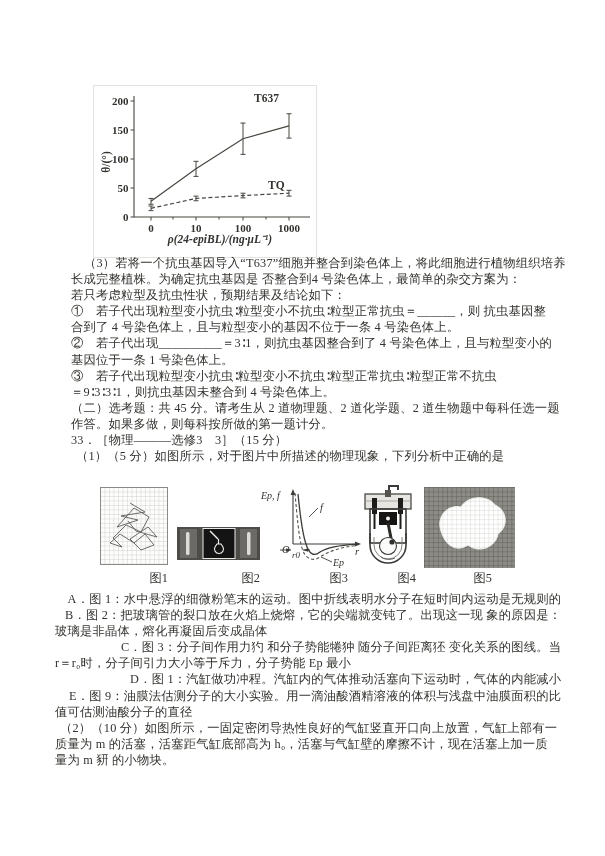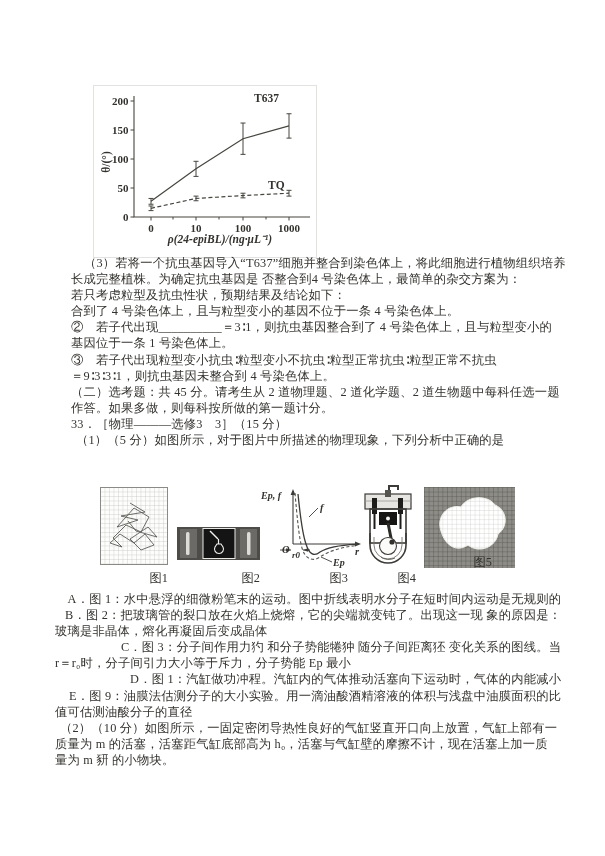--- a/index.html
+++ b/index.html
@@ -9,21 +9,21 @@
   .chart-box{position:absolute;left:93px;top:85px;width:222px;height:171px;
              border:1px solid #e2e2e0;background:#fff;}
   .chart-box svg{display:block;}
   
   .tblock{position:absolute;font-size:12.3px;letter-spacing:0.2px;}
   .tline{height:16.1px;line-height:16.1px;white-space:nowrap;}
   .ind-lg{padding-left:13px;}
   .ind-sm{padding-left:5px;}
   .ind-opt{padding-left:10px;text-align:right;}
   
-  .fig{position:absolute;font-weight:bold;}
+  .fig{position:absolute;}
   .figcap{position:absolute;font-size:12.3px;text-align:right;height:16px;line-height:16px;}
 </style>
 </head>
 <body>
 
 <div id="page">
 
   <div class="chart-box">
     <svg width="222" height="169" viewBox="0 0 222 169">
         <path d="M40,10 V131 H216" fill="none" stroke="#46453f" stroke-width="1.1"></path>
@@ -78,20 +78,21 @@
         <text x="174" y="103" font-size="11.5" font-weight="bold" font-family="Liberation Serif, serif" fill="#33322e">TQ</text>
         <text x="16" y="76" font-size="11.5" text-anchor="middle" font-weight="bold" font-family="Liberation Serif, serif" fill="#33322e" transform="rotate(-90 16 76)">θ/(°)</text>
         <text x="126" y="157" font-size="11.5" text-anchor="middle" font-weight="bold" font-family="Liberation Serif, serif" font-style="italic" fill="#33322e">ρ(24-epiBL)/(ng·μL⁻¹)</text>
       </svg>
   </div>
 
   <div class="tblock" style="left:47px;top:255px;margin-left:24px;">
     <div class="tline ind-lg">（3）若将一个抗虫基因导入“T637”细胞并整合到染色体上，将此细胞进行植物组织培养</div>
     <div class="tline">长成完整植株。为确定抗虫基因是 否整合到4 号染色体上，最简单的杂交方案为：</div>
     <div class="tline">若只考虑粒型及抗虫性状，预期结果及结论如下：</div>
+    <div class="tline">①　若子代出现粒型变小抗虫∶粒型变小不抗虫∶粒型正常抗虫＝______，则 抗虫基因整</div>
     <div class="tline">合到了 4 号染色体上，且与粒型变小的基因不位于一条 4 号染色体上。</div>
     <div class="tline">②　若子代出现__________＝3∶1，则抗虫基因整合到了 4 号染色体上，且与粒型变小的</div>
     <div class="tline">基因位于一条 1 号染色体上。</div>
     <div class="tline">③　若子代出现粒型变小抗虫∶粒型变小不抗虫∶粒型正常抗虫∶粒型正常不抗虫</div>
     <div class="tline">＝9∶3∶3∶1，则抗虫基因未整合到 4 号染色体上。</div>
     <div class="tline">（二）选考题：共 45 分。请考生从 2 道物理题、2 道化学题、2 道生物题中每科任选一题</div>
     <div class="tline">作答。如果多做，则每科按所做的第一题计分。</div>
     <div class="tline">33．［物理———选修3　3］（15 分）</div>
     <div class="tline ind-sm">（1）（5 分）如图所示，对于图片中所描述的物理现象，下列分析中正确的是</div>
   </div>
@@ -185,21 +186,21 @@
       <rect x="0" y="0" width="91" height="81" fill="url(#g5d)"></rect>
       <path d="M17,44 C12,30 23,17 37,20 C44,8 64,8 71,18 C83,23 85,39 74,47 C72,60 55,67 44,58 C32,66 21,58 17,44 Z" fill="#ffffff" stroke="#f2f2ee" stroke-width="1"></path>
       <rect x="0" y="0" width="91" height="81" fill="url(#g5l)" clip-path="url(#blobclip)"></rect>
     </svg>
   </div>
 
   <div class="figcap" style="left:100px;top:570px;width:68px;">图1</div>
   <div class="figcap" style="left:177px;top:570px;width:83px;">图2</div>
   <div class="figcap" style="left:263px;top:570px;width:85px;">图3</div>
   <div class="figcap" style="left:356px;top:570px;width:60px;">图4</div>
-  <div class="figcap" style="left:424px;top:554px;width:68px;">图5</div>
+  <div class="figcap" style="left:424px;top:570px;width:68px;">图5</div>
 
   <div class="tblock" style="left:55px;top:591px;">
     <div class="tline ind-opt">A．图 1：水中悬浮的细微粉笔末的运动。图中折线表明水分子在短时间内运动是无规则的</div>
     <div class="tline ind-opt">B．图 2：把玻璃管的裂口放在火焰上烧熔，它的尖端就变钝了。出现这一现 象的原因是：</div>
     <div class="tline">玻璃是非晶体，熔化再凝固后变成晶体</div>
     <div class="tline ind-opt">C．图 3：分子间作用力犳 和分子势能犈狆 随分子间距离狉 变化关系的图线。当</div>
     <div class="tline">r＝r₀时，分子间引力大小等于斥力，分子势能 Ep 最小</div>
     <div class="tline ind-opt">D．图 1：汽缸做功冲程。汽缸内的气体推动活塞向下运动时，气体的内能减小</div>
     <div class="tline ind-opt">E．图 9：油膜法估测分子的大小实验。用一滴油酸酒精溶液的体积与浅盘中油膜面积的比</div>
     <div class="tline">值可估测油酸分子的直径</div>

